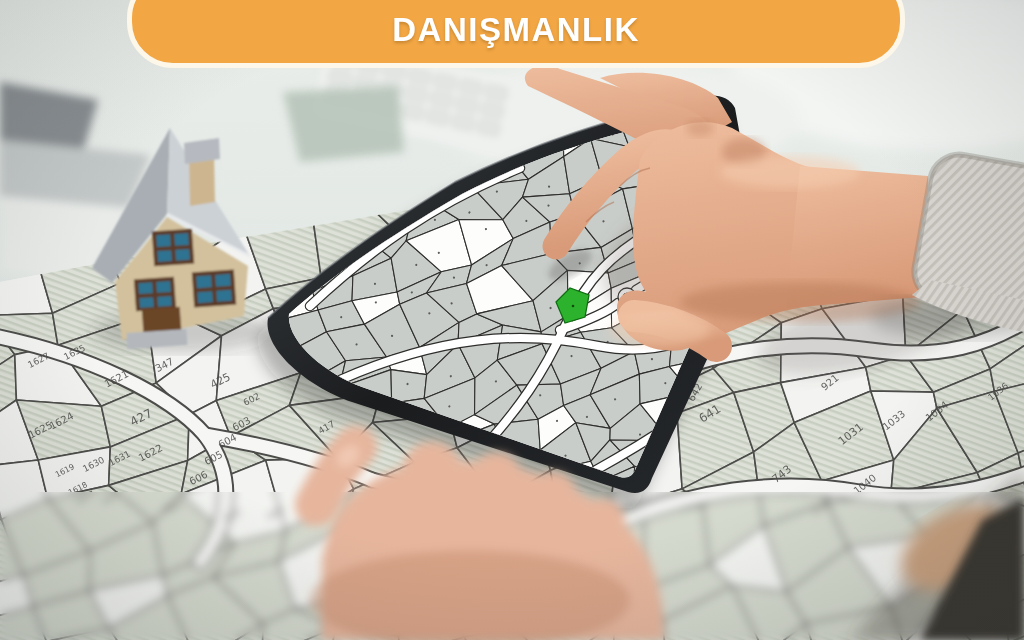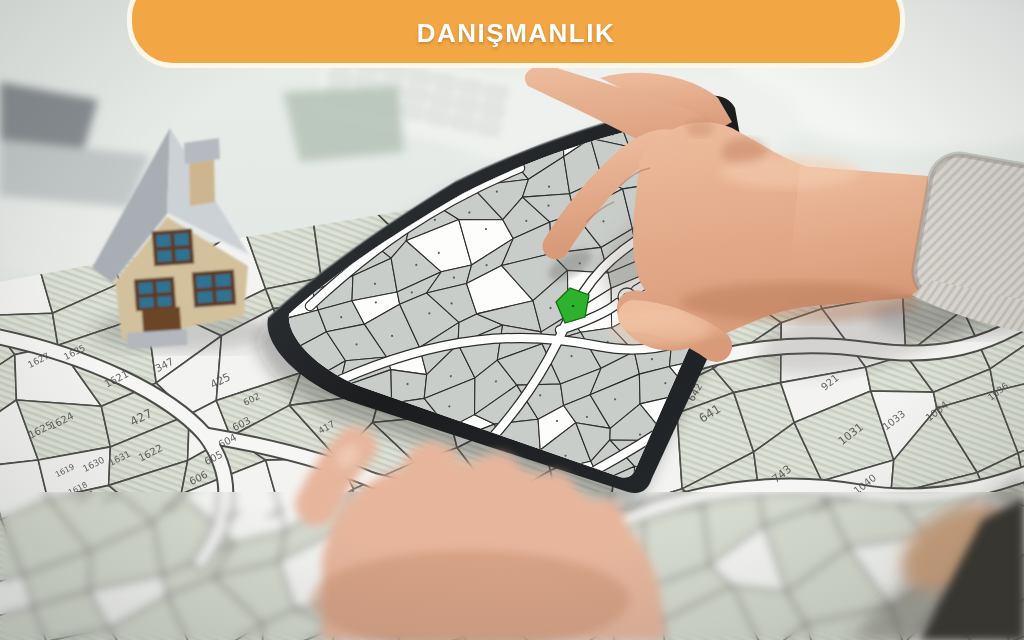--- a/index.html
+++ b/index.html
@@ -3,21 +3,21 @@
 <meta charset="utf-8">
 <style>
   html,body{margin:0;padding:0;background:#cfd4d2;}
   .stage{position:relative;width:1024px;height:640px;overflow:hidden;background:#e8ece9;
          font-family:"DejaVu Sans", sans-serif;}
   .stage svg{position:absolute;left:0;top:0;}
   .banner{position:absolute;left:127px;top:-28px;width:778px;height:96px;z-index:10;
           border-radius:46px;display:flex;align-items:flex-end;justify-content:center;
           box-sizing:border-box;padding-bottom:14px;}
   .banner span{font-family:"Liberation Sans","DejaVu Sans",sans-serif;font-weight:700;
-          font-size:26px;letter-spacing:1.5px;text-shadow:0 2px 3px rgba(120,80,20,.35);}
+          font-size:33px;letter-spacing:1.5px;text-shadow:0 2px 3px rgba(120,80,20,.35);}
   .plabel{font-family:"DejaVu Sans",sans-serif;fill:#4a4a48;opacity:.85;}
 </style>
 </head>
 <body>
 
 <div class="stage">
 
 <svg width="1024" height="640" viewBox="0 0 1024 640">
   <defs>
     <linearGradient id="bgGrad" x1="0" y1="0" x2="0" y2="1">

